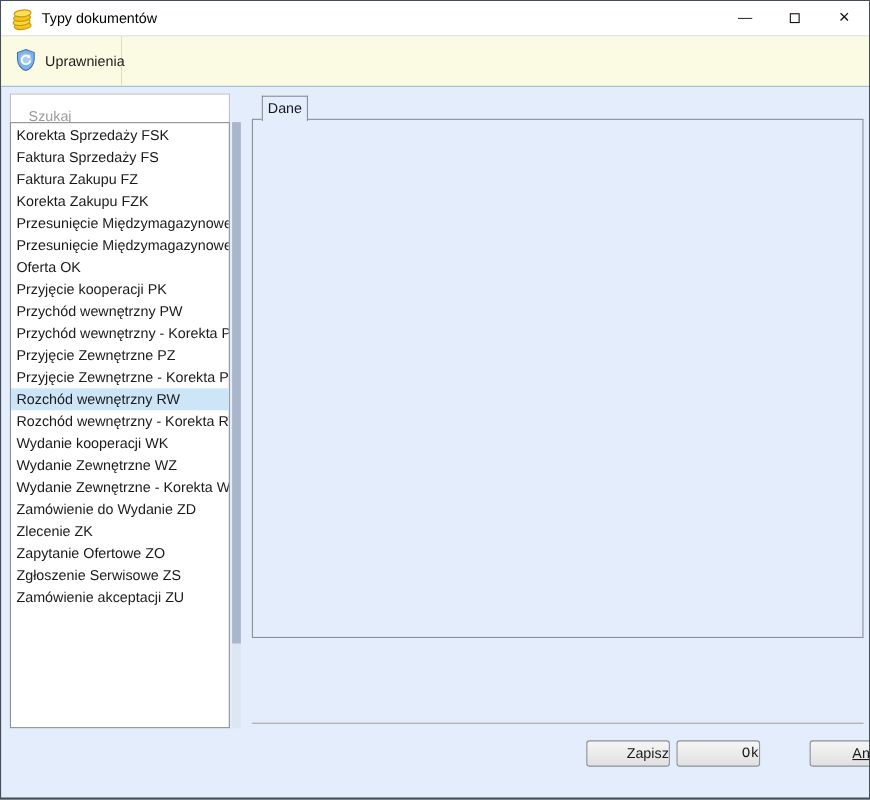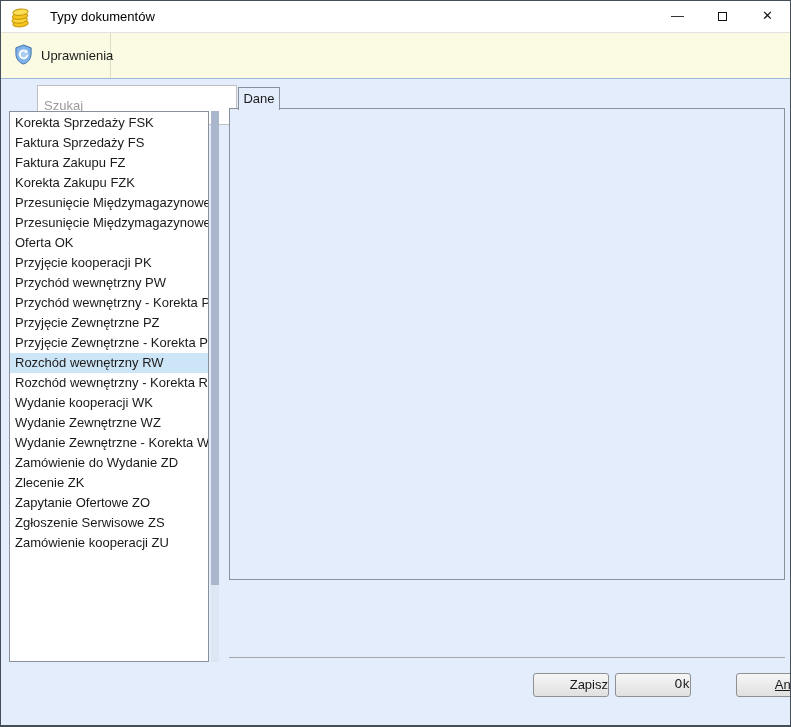--- a/index.html
+++ b/index.html
@@ -9,29 +9,29 @@
   *{box-sizing:border-box; margin:0; padding:0;}
   html,body{background:#9aa7b8; font-family:"Liberation Sans","DejaVu Sans",sans-serif;}
   #window{
     position:relative; width:791px; height:727px; background:var(--body-bg);
     border:1px solid #454d56; border-bottom-width:2px; overflow:hidden;
     font-size:13px; color:#1a1a1a;
   }
   .abs{position:absolute;}
   
   #titlebar{left:0; top:0; width:789px; height:31px; background:#fff;}
-  #title-text{left:37px; top:0; height:41px; line-height:31px; font-size:13px; color:#000;margin-left:12px;}
+  #title-text{left:37px; top:0; height:41px; line-height:31px; font-size:13px; color:#000;}
   .winbtn{top:0; width:45px; height:30px; text-align:center; line-height:30px; font-size:13px; color:#111; cursor:default;}
   .maxbox{display:inline-block; width:9px; height:9px; border:1px solid #111; vertical-align:middle;}
   
   #toolbar{left:0; top:31px; width:789px; height:47px; background:var(--toolbar-bg); border-top:1px solid #e2e2e2; border-bottom:1px solid #9fb8d9;}
   #btn-permissions{left:0; top:0; width:110px; height:45px; border-right:1px solid #dedec4; display:flex; align-items:center; gap:8px; padding-left:13px;}
   #btn-define-flow{right:0; top:0; width:111px; height:45px; border-left:1px solid #dedec4; display:flex; align-items:center; justify-content:center;}
   
-  #search-input{left:8px; top:84px; width:200px; height:40px; border:1px solid #c0c0c0; background:#fff; padding:0 6px; font:13px "Liberation Sans","DejaVu Sans",sans-serif; color:#1a1a1a;margin-left:28px;}
+  #search-input{left:8px; top:84px; width:200px; height:40px; border:1px solid #c0c0c0; background:#fff; padding:0 16px; font:13px "Liberation Sans","DejaVu Sans",sans-serif; color:#1a1a1a;}
   #search-input::placeholder{color:#9b9b9b;}
   #doc-list{left:8px; top:110px; width:200px; height:551px; background:#fff; border:1px solid #8a9099; overflow:hidden; padding-top:1px;}
   .list-item{height:20px; line-height:20px; padding-left:5px; white-space:nowrap; overflow:hidden; font-size:13px;}
   .list-item.selected{background:var(--selected-item-bg);}
   #sidebar-scrollbar{left:210px; top:110px; width:8px; height:551px; background:#dde6f3;}
   #sidebar-scrollbar .thumb{position:absolute; left:0; top:0; width:8px; height:86%; background:#a9b6cc;}
   
   #tab-dane{left:237px; top:86px; width:42px; height:23px; background:var(--body-bg); border:1px solid #8a9099; border-bottom:none; z-index:2; text-align:center; line-height:21px; font-size:13px;}
   #tab-page{left:228px; top:107px; width:556px; height:472px; border:1px solid #8a9099; background:var(--body-bg); z-index:1;}
   
@@ -113,21 +113,21 @@
       <div class="list-item">Przyjęcie Zewnętrzne - Korekta PZK</div>
       <div class="list-item selected">Rozchód wewnętrzny RW</div>
       <div class="list-item">Rozchód wewnętrzny - Korekta RWK</div>
       <div class="list-item">Wydanie kooperacji WK</div>
       <div class="list-item">Wydanie Zewnętrzne WZ</div>
       <div class="list-item">Wydanie Zewnętrzne - Korekta WZK</div>
       <div class="list-item">Zamówienie do Wydanie ZD</div>
       <div class="list-item">Zlecenie ZK</div>
       <div class="list-item">Zapytanie Ofertowe ZO</div>
       <div class="list-item">Zgłoszenie Serwisowe ZS</div>
-      <div class="list-item">Zamówienie kooperacji ZU</div>
+      <div class="list-item">Zamówienie akceptacji ZU</div>
     </div>
   <div id="sidebar-scrollbar" class="abs">
     <span class="thumb"></span>
   </div>
 
   <div id="tab-dane" class="abs">Dane</div>
   <div id="tab-page" class="abs"></div>
 
   <span class="abs lbl" style="left:237px; top:115px;">Nazwa:</span>
   <input id="name-input" class="abs" type="text" readonly="" value="Rozchód wewnętrzny" style="">

